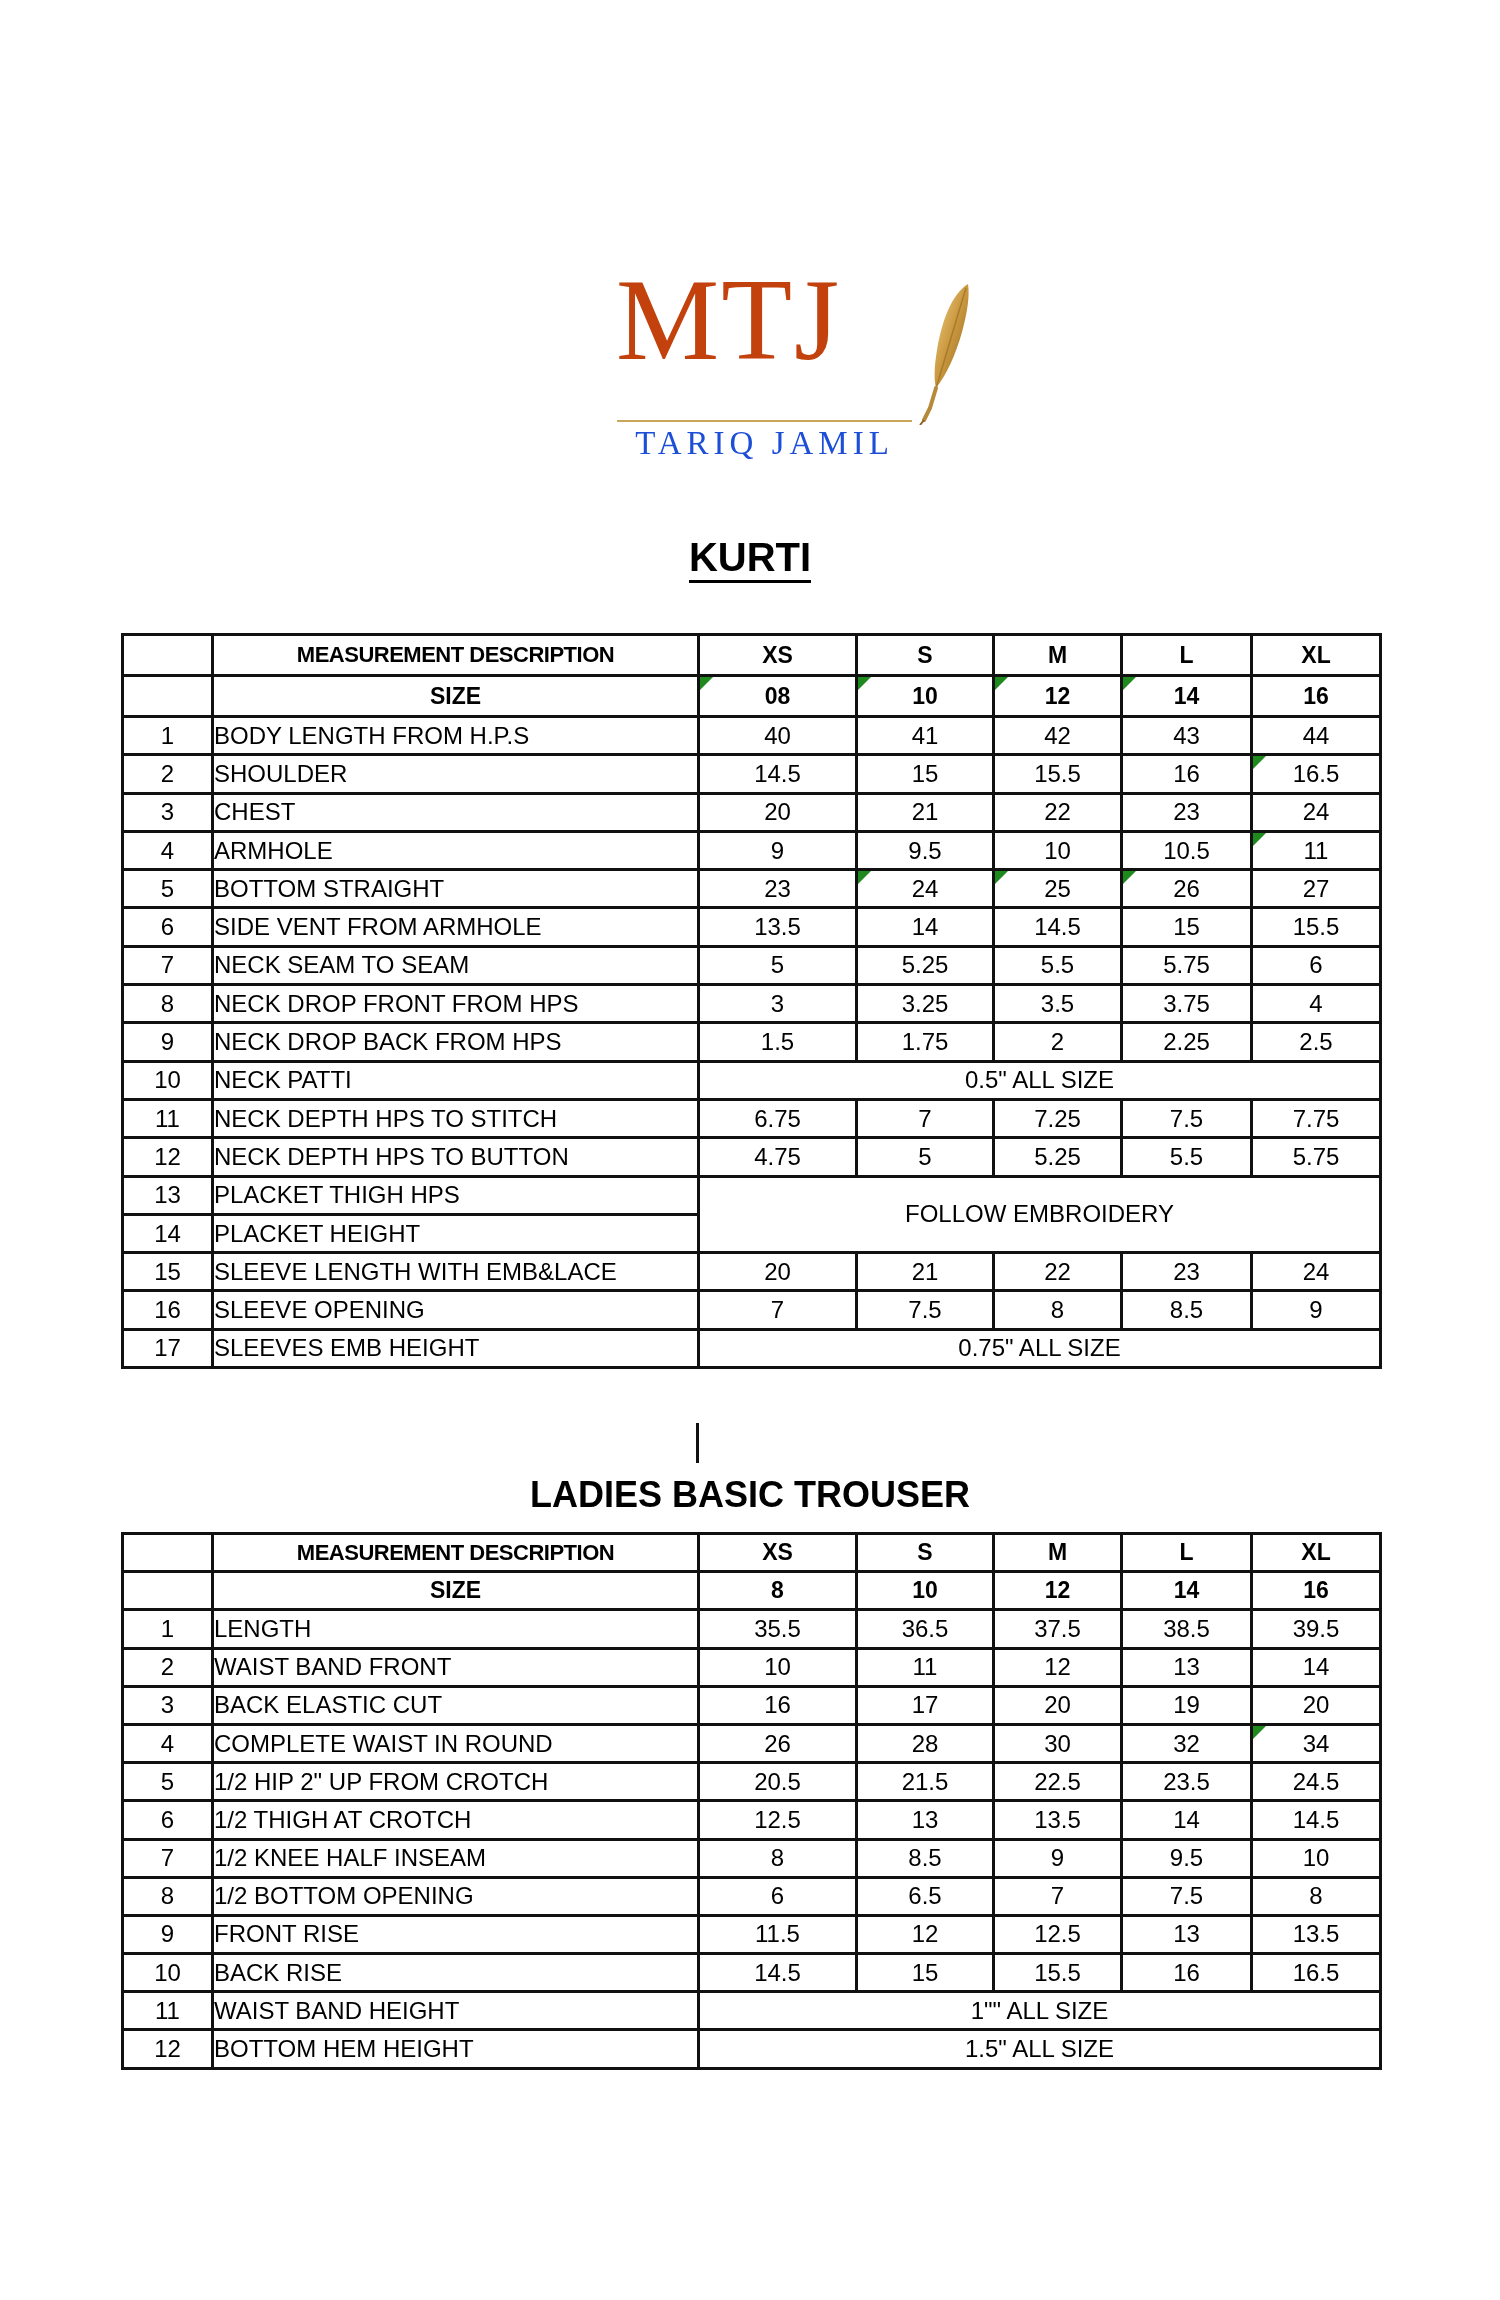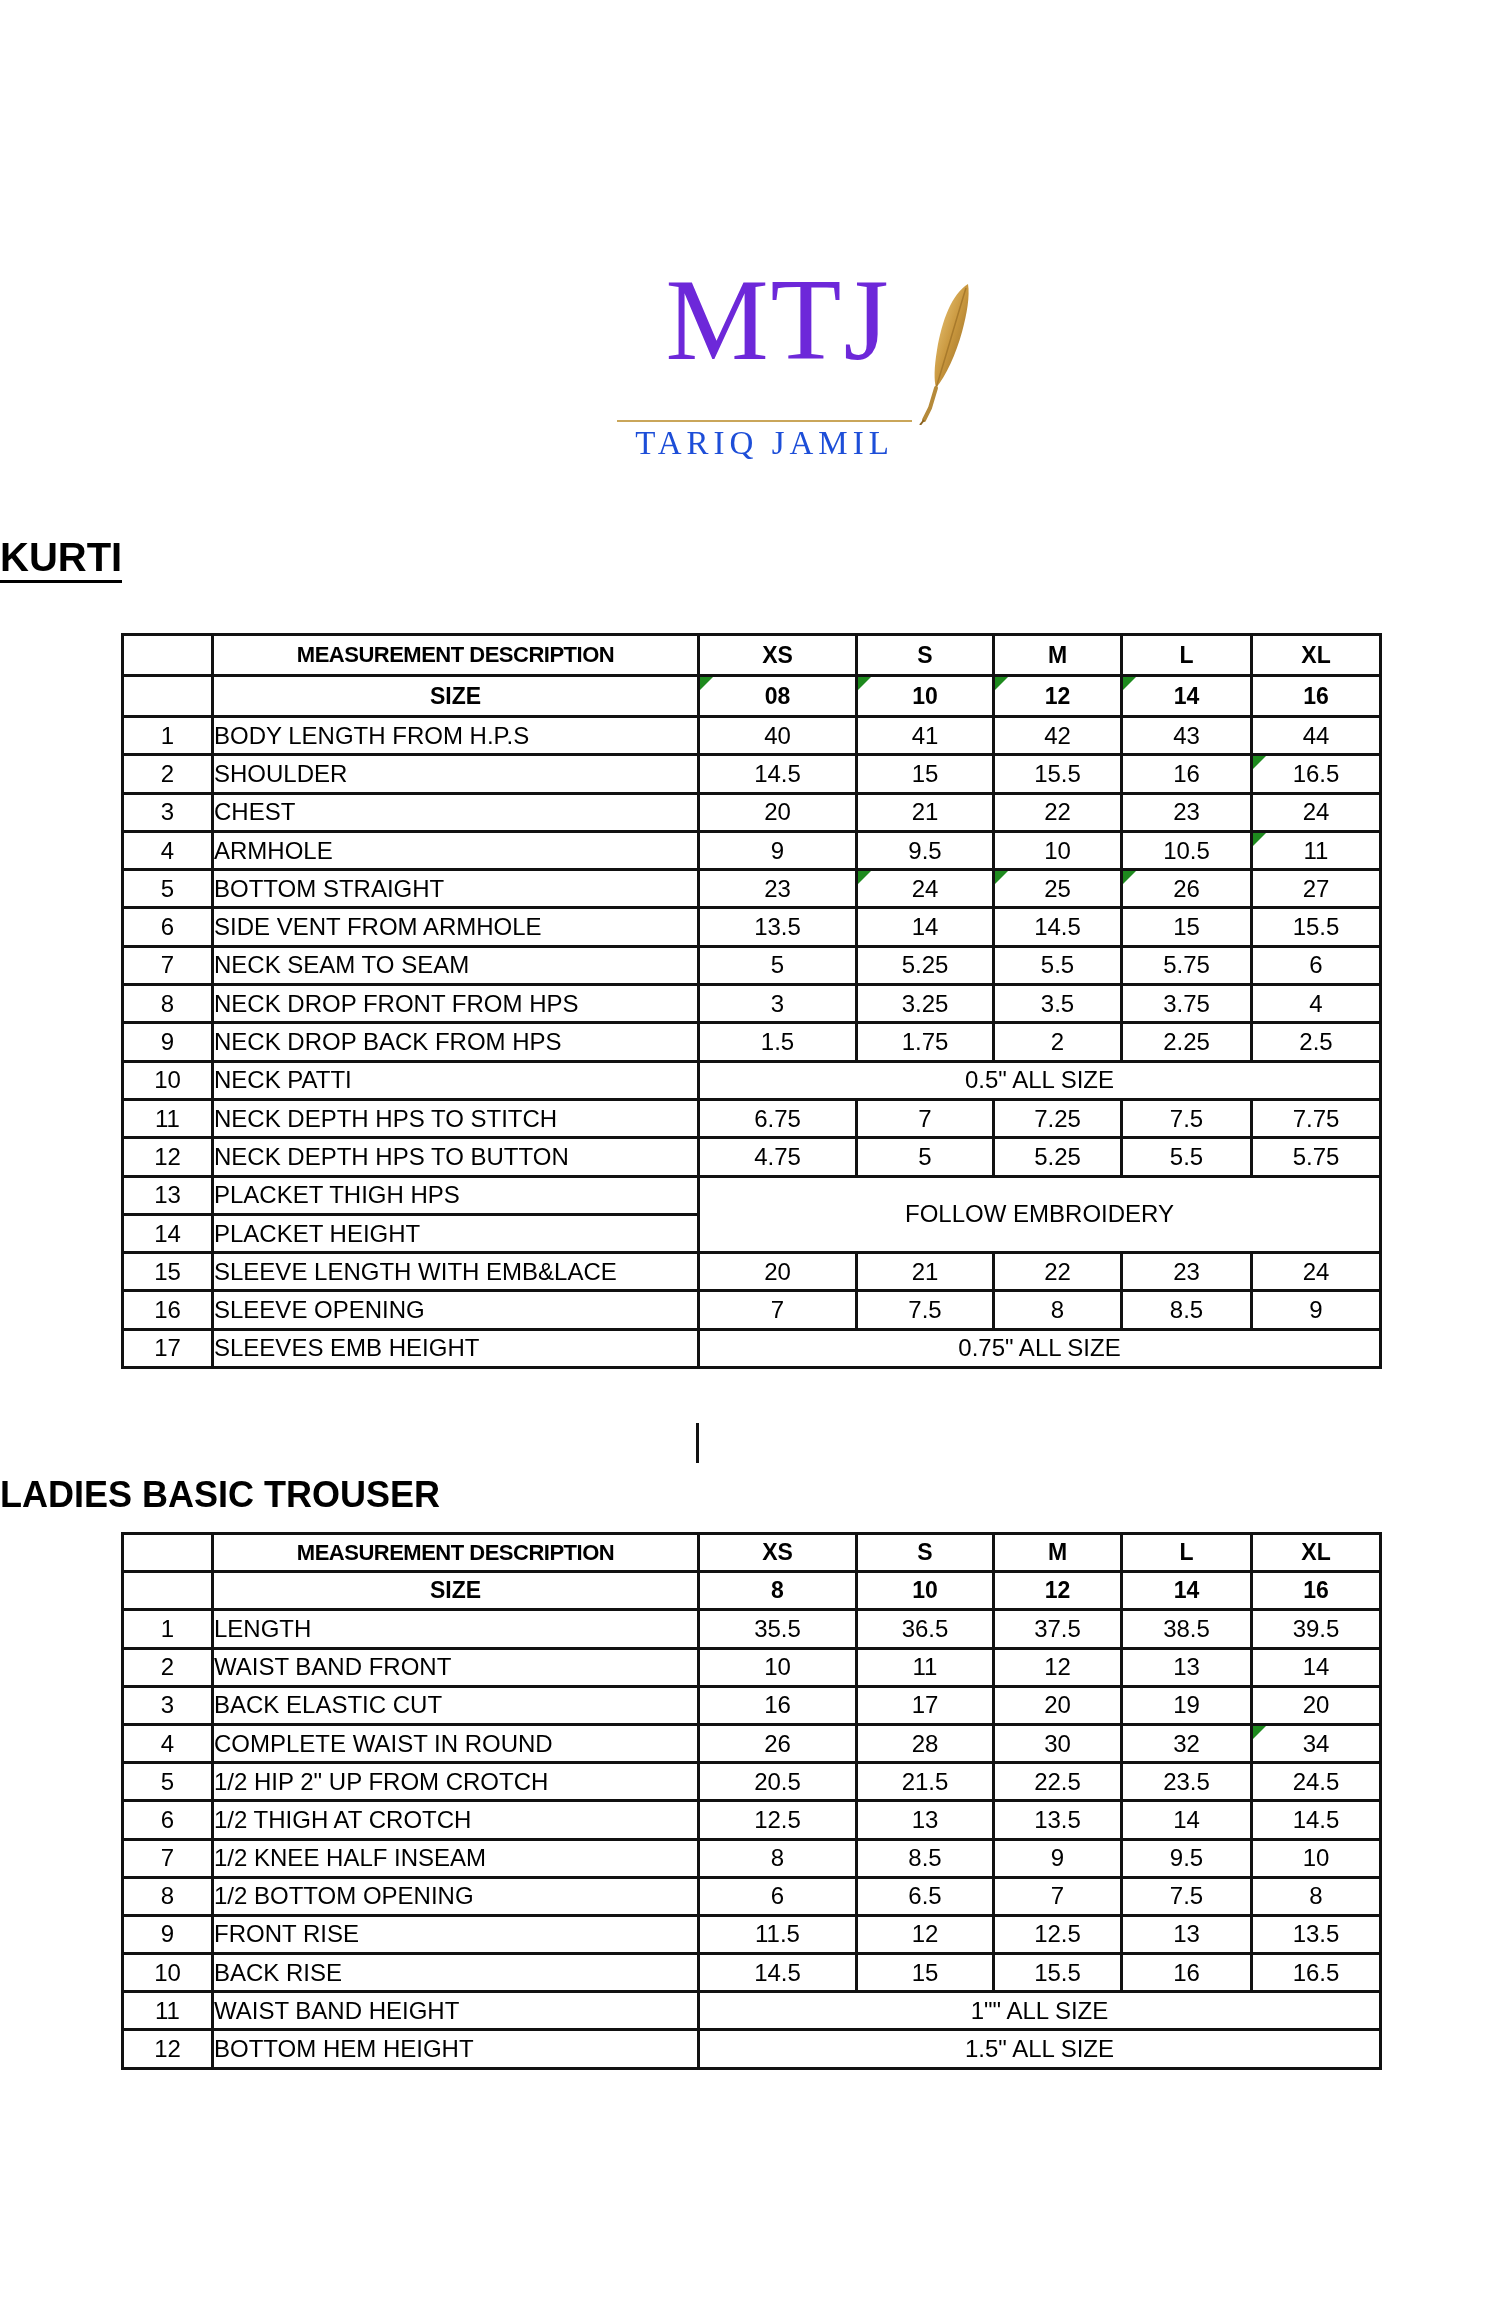--- a/index.html
+++ b/index.html
@@ -1,31 +1,31 @@
 <!DOCTYPE html>
 <html><head>
 <meta charset="utf-8">
 <style>
   html, body { margin: 0; padding: 0; background: #ffffff; }
   body { width: 1500px; height: 2300px; position: relative; overflow: hidden;
          font-family: "Liberation Sans", "DejaVu Sans", sans-serif; color: #000; }
 
   
   .logo { position: absolute; left: 612px; top: 262px; width: 360px; height: 185px; }
-  .logo-mtj { position: absolute; left: 16px; top: 0; width: 300px; text-align: center;
+  .logo-mtj { position: absolute; left: 4px; top: 0; width: 300px; text-align: left;
               font-family: "Liberation Serif", "DejaVu Serif", serif; font-size: 116px;
-              line-height: 116px; color: #6d28d9; letter-spacing: 2px; }
+              line-height: 116px; color: #c2410c; letter-spacing: 2px; }
   .logo-rule { position: absolute; left: 5px; top: 158px; width: 295px; height: 2px; background: #caa65a; }
   .logo-sub { position: absolute; left: 0; top: 163px; width: 305px; text-align: center;
               font-family: "Liberation Serif", "DejaVu Serif", serif; font-size: 33px;
               line-height: 36px; letter-spacing: 5px; color: #1d4ed8; }
   .logo-quill { position: absolute; left: 300px; top: 18px; width: 60px; height: 145px; }
 
   
-  .section-title { position: absolute; left: 0; width: 1500px; text-align: left;
+  .section-title { position: absolute; left: 0; width: 1500px; text-align: center;
                    font-family: "Liberation Sans", sans-serif; font-weight: bold; color: #000; }
   .title-kurti { top: 533px; font-size: 40px; line-height: 48px; }
   .title-kurti span { border-bottom: 3px solid #000; padding-bottom: 1px; letter-spacing: 0px; }
   .title-trouser { top: 1467px; font-size: 36px; line-height: 56px; }
 
   
   table.spec { position: absolute; left: 121px; width: 1258px; border-collapse: collapse; table-layout: fixed; }
   table.spec td { border: 3px solid #111; padding: 0; text-align: center; vertical-align: middle;
                   font-family: "Liberation Sans", sans-serif; font-size: 24px; white-space: nowrap;
                   position: relative; overflow: hidden; }

